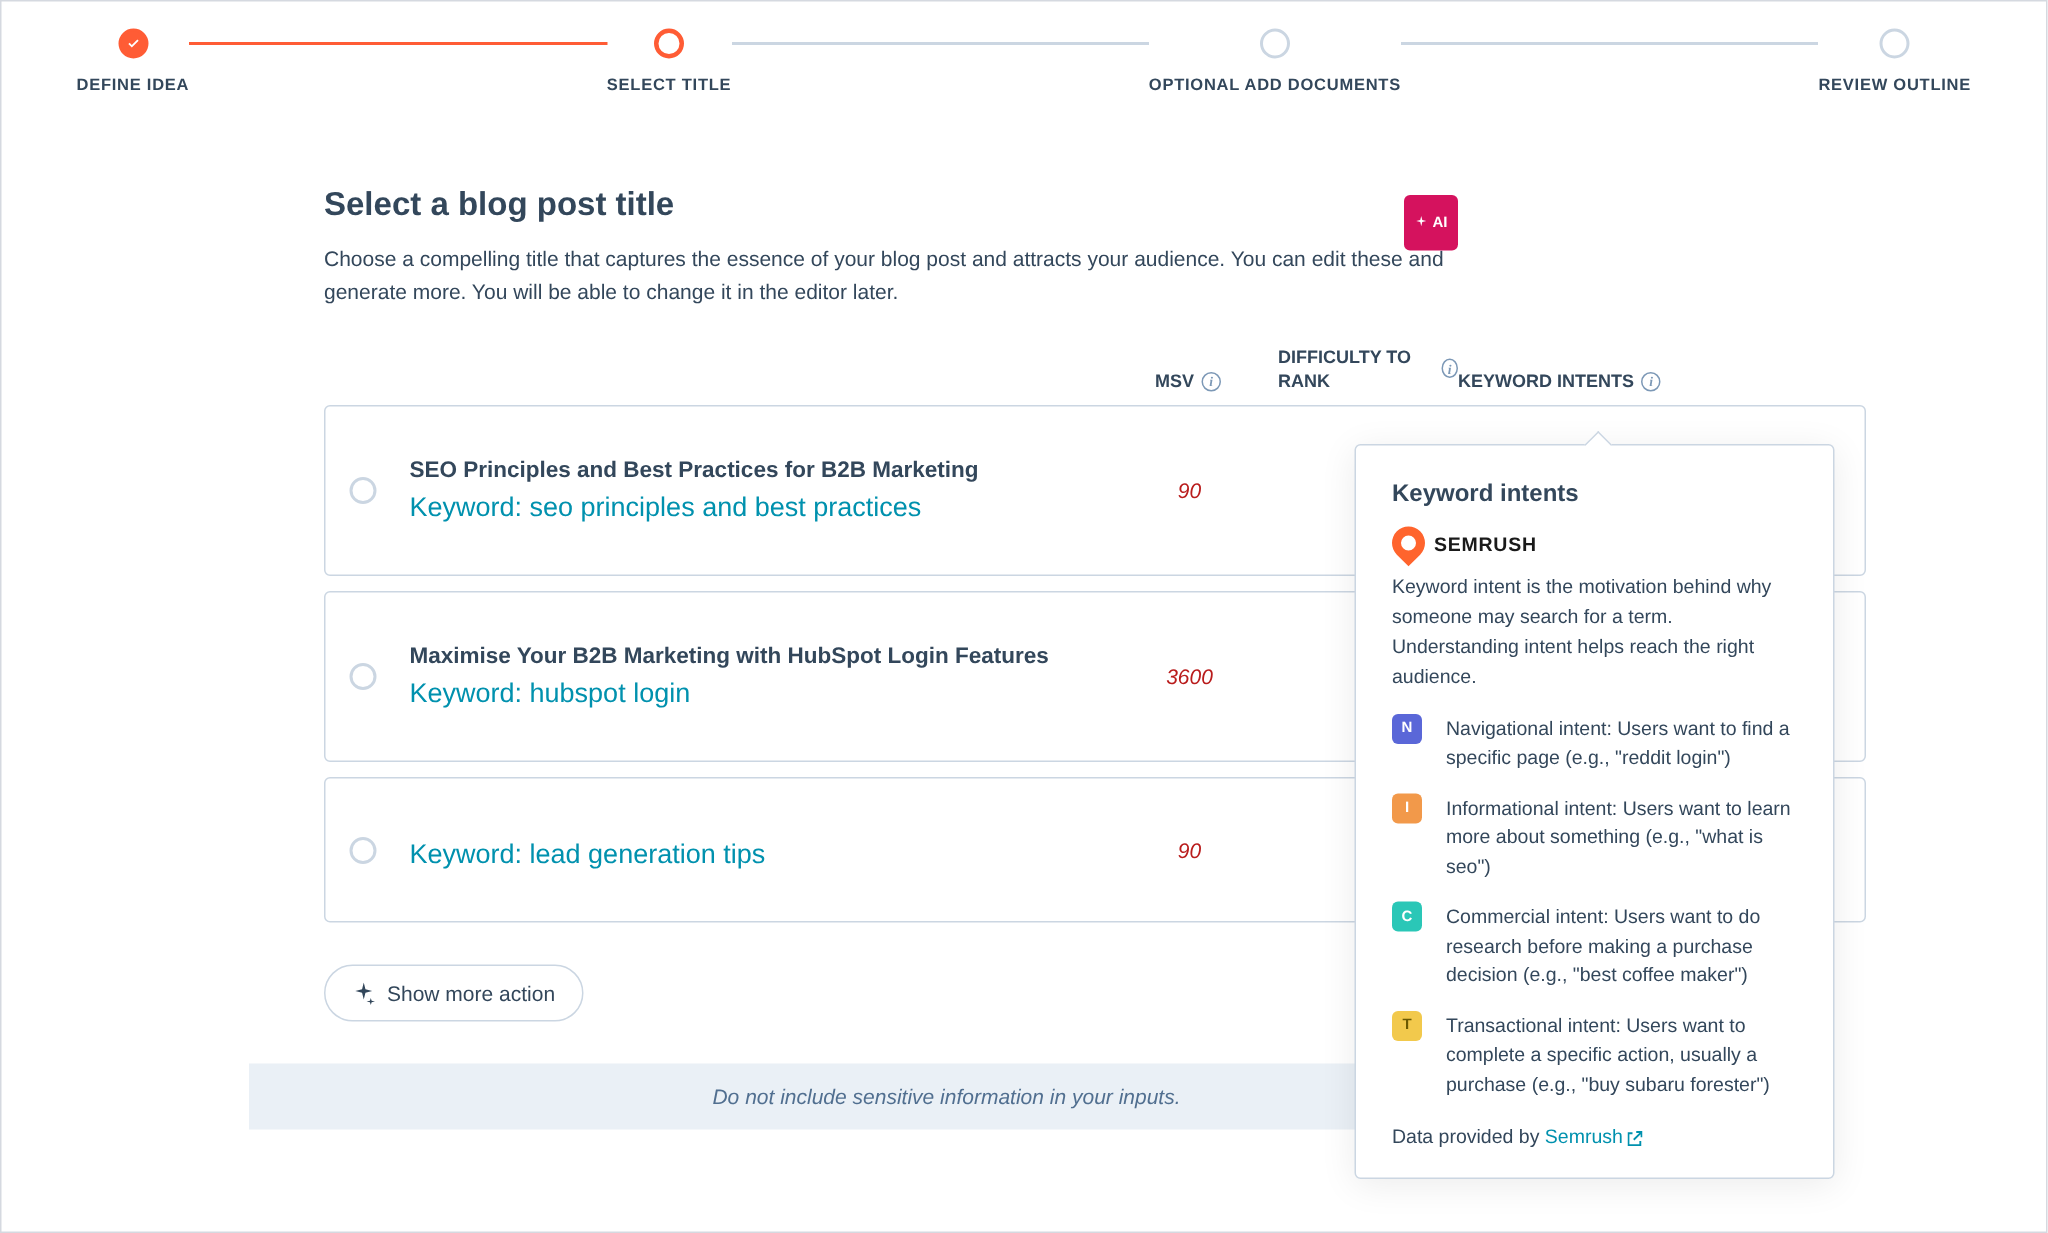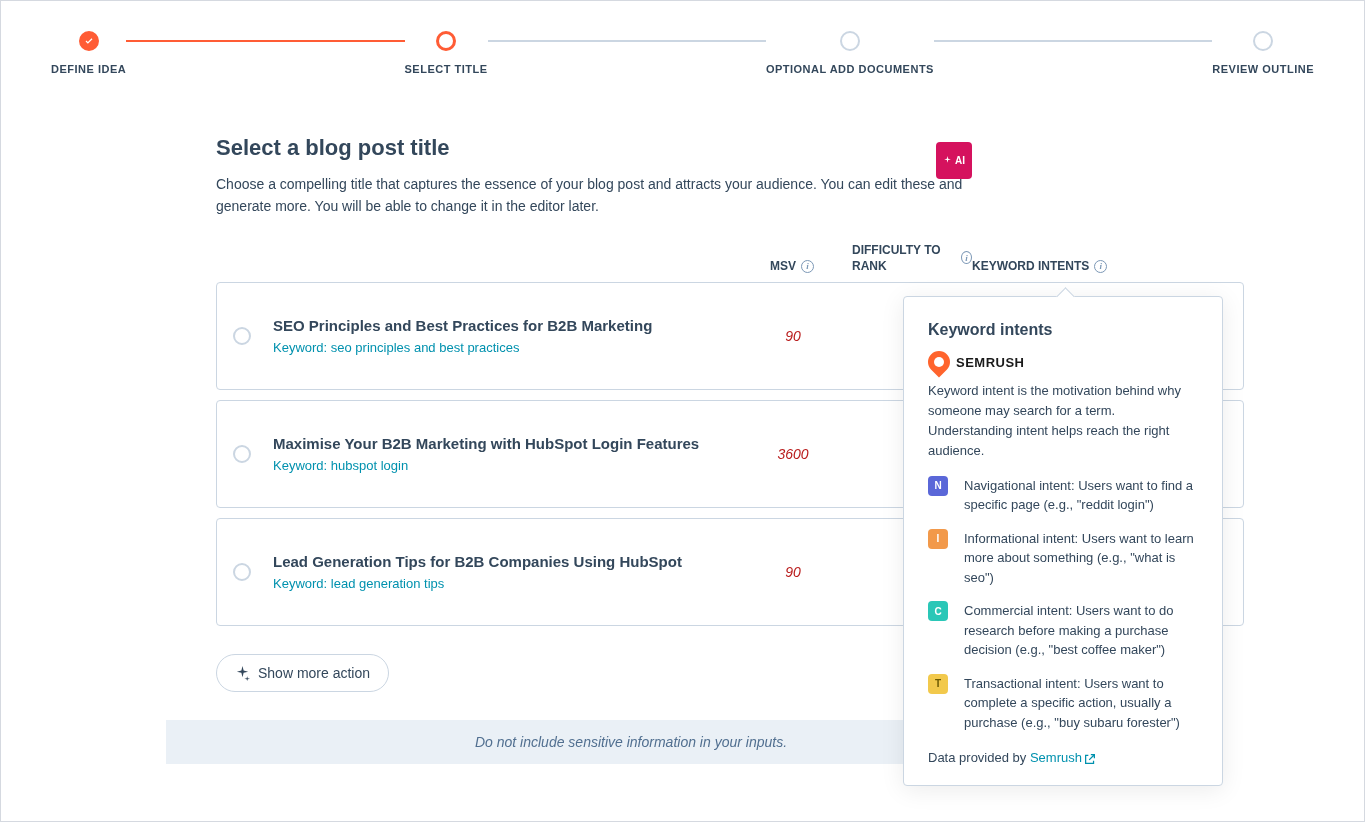--- a/index.html
+++ b/index.html
@@ -13,21 +13,21 @@
     border: 1px solid #d5d9e0;
     width: 1365px;
     height: 822px;
     position: relative;
     overflow: hidden;
   }
   
   .stepper {
     display: flex;
     align-items: flex-start;
-    padding: 30px 50px 0 50px;
+    padding: 18px 50px 0 50px;
     position: relative;
   }
   .step {
     display: flex;
     flex-direction: column;
     align-items: center;
     position: relative;
     z-index: 2;
   }
   .step-circle {
@@ -131,21 +131,21 @@
     align-items: center;
     padding: 34px 16px;
     background: #ffffff;
   }
   .radio {
     width: 18px; height: 18px; border-radius: 50%;
     border: 2px solid #cbd6e2;
     cursor: pointer;
   }
   .row-title { font-size: 15px; font-weight: 700; color: #33475b; }
-  .row-kw { margin-top: 6px; font-size: 13px; color: #0091ae; }
+  .row-kw { margin-top: 6px; font-size: 18px; color: #0091ae; }
   .cell-center { text-align: center; color: #b91c1c; font-size: 14px; font-style: italic; }
   
   .show-more {
     margin-top: 18px;
     display: inline-flex;
     align-items: center;
     gap: 8px;
     border: 1px solid #cbd6e2;
     border-radius: 20px;
     padding: 10px 18px;
@@ -310,21 +310,20 @@
           <div class="row-kw">Keyword: hubspot login</div>
         </div>
         <div class="cell-center">3600</div>
         <div class="cell-center">36</div>
         <div class="cell-center"></div>
       </div>
 
       <div class="row-card">
         <div class="radio"></div>
         <div>
-          <div class="row-title">Lead Generation Tips for B2B Companies Using HubSpot</div>
           <div class="row-kw">Keyword: lead generation tips</div>
         </div>
         <div class="cell-center">90</div>
         <div class="cell-center">0</div>
         <div class="cell-center"></div>
       </div>
     </div>
 
     <button class="show-more">
       <svg viewBox="0 0 16 16">

